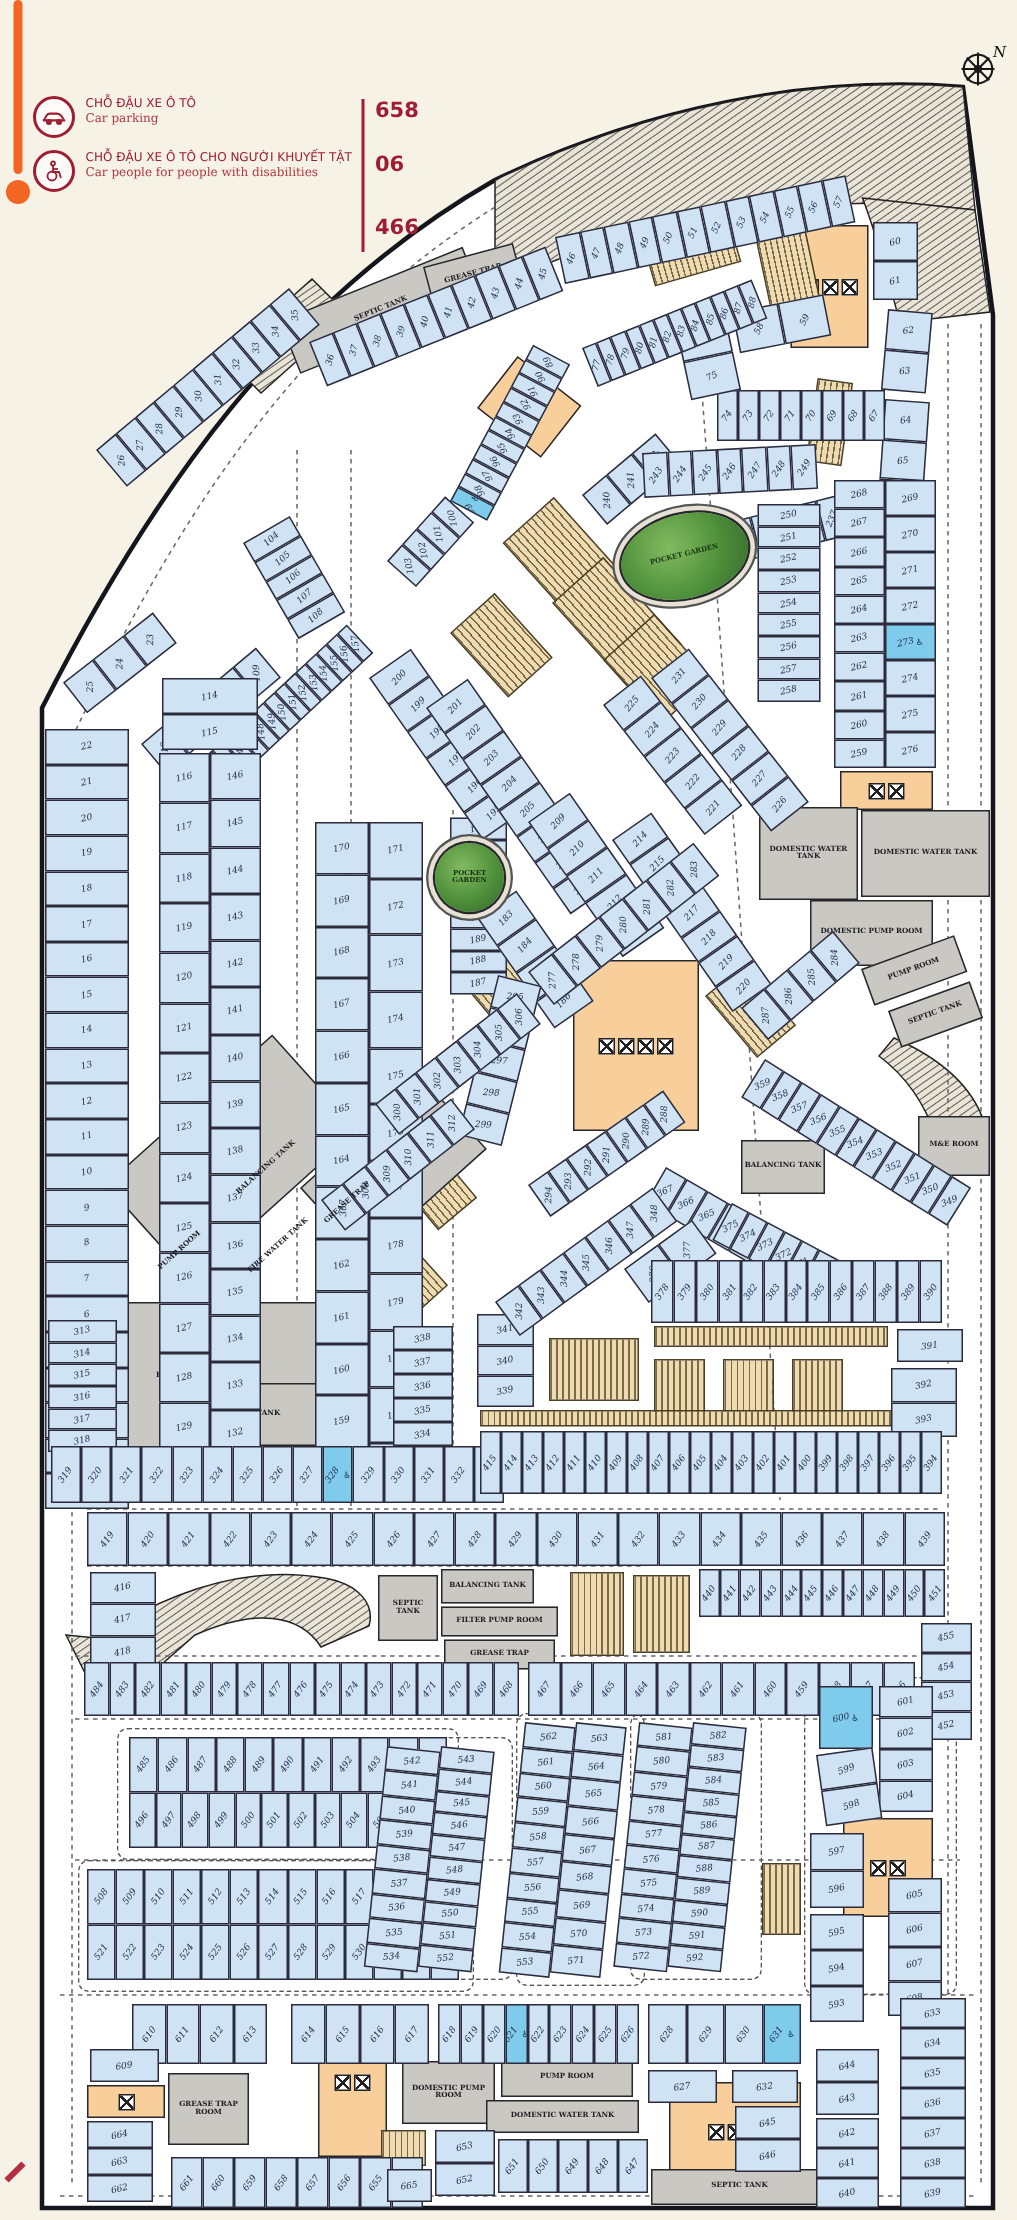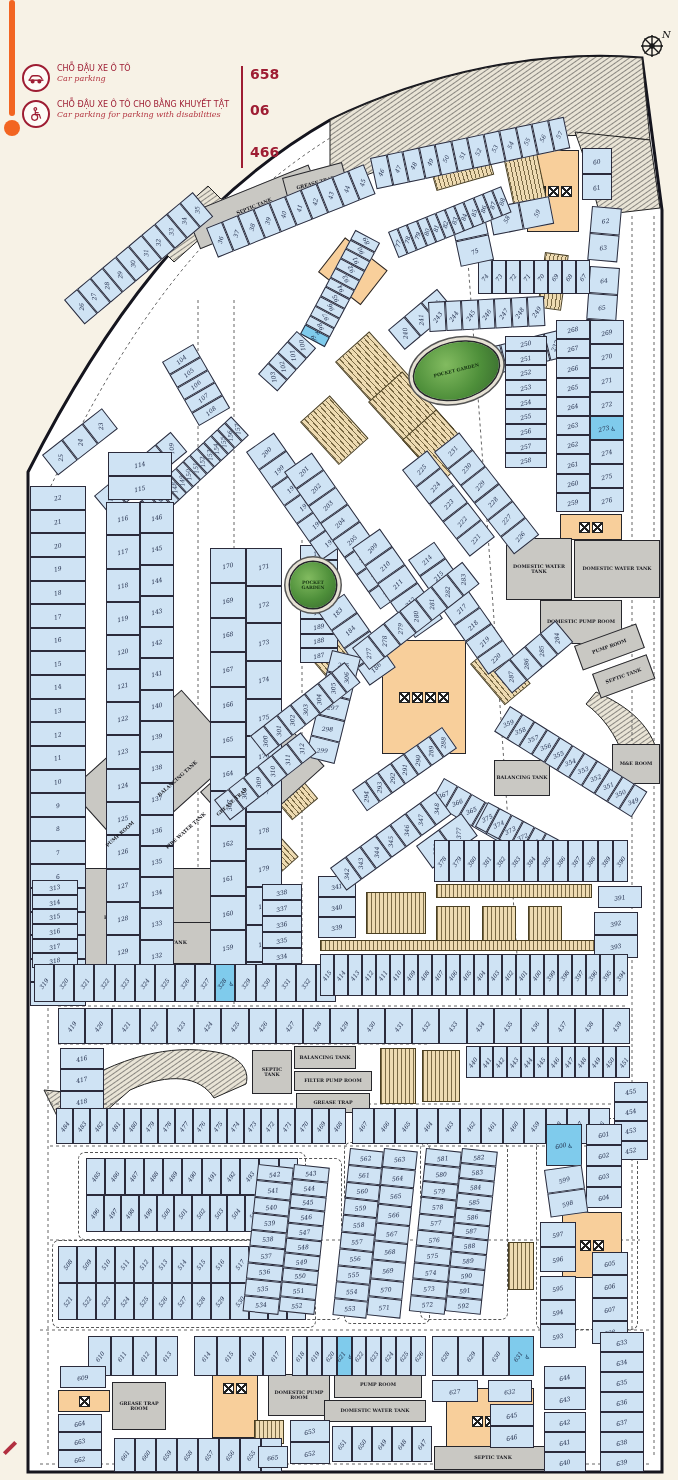--- a/index.html
+++ b/index.html
@@ -9,21 +9,21 @@
   #header{position:absolute;left:0;top:0;width:330px;height:180px;z-index:6}
   #accent-bar{position:absolute;left:9px;top:0;width:6px;height:116px;background:#f26522;border-radius:3px}
   #accent-dot{position:absolute;left:4px;top:120px;width:16px;height:16px;background:#f26522;border-radius:50%}
   #title{position:absolute;left:30px;top:2px;font-size:25px;font-weight:bold;color:#9e1d33;letter-spacing:.5px;white-space:nowrap}
   #subtitle{position:absolute;left:31px;top:32px;font-size:20px;font-style:italic;color:#f08033;white-space:nowrap}
   .leg-row{position:absolute;left:22px;display:flex;align-items:flex-start;gap:7px;width:214px}
   .leg-icon{flex:0 0 auto;width:24px;height:24px;border:2px solid #9e1d33;border-radius:50%;
             display:flex;align-items:center;justify-content:center;background:#fdfbf7}
   .leg-texts{display:flex;flex-direction:column}
   .leg-vi{font-size:8px;font-weight:normal;color:#9e1d33;line-height:10px}
-  .leg-en{font-size:8px;font-style:italic;color:#b33641;line-height:10px;font-family:"DejaVu Serif",serif}
+  .leg-en{font-size:8px;color:#b33641;line-height:10px;font-family:"DejaVu Serif",serif}
   #leg-divider{position:absolute;left:241px;top:66px;height:102px;border-left:2px solid #9e1d33}
   .leg-count{position:absolute;left:250px;font-size:14px;color:#9e1d33;font-weight:bold}
   
   #plan{position:absolute;left:0;top:0;width:678px;height:1480px}
   #plan-svg{position:absolute;left:0;top:0;z-index:0}
   .zone{position:absolute;transform-origin:0 0;z-index:2;box-sizing:border-box}
   .zc{display:flex;z-index:2}
   .zc.r{flex-direction:row}
   .zc.c{flex-direction:column}
   .stall{flex:1;border:0.9px solid #2b2b3b;background:#cfe3f4;display:flex;align-items:center;justify-content:center;
@@ -119,22 +119,22 @@
   <div class="leg-row" style="top:100px">
     <span class="leg-icon">
       <svg width="16" height="16" viewBox="0 0 24 24" fill="none" stroke="#9e1d33" stroke-width="1.8">
         <circle cx="11" cy="4.5" r="2"></circle>
             <path d="M11 7 L11 13 L17 13 L19 19"></path>
             <path d="M11 10 L16 10"></path>
         <circle cx="10" cy="17" r="4.5"></circle>
       </svg>
     </span>
     <span class="leg-texts">
-      <span class="leg-vi">CHỖ ĐẬU XE Ô TÔ CHO BẰNG KHUYẾT TẬT</span>
-      <span class="leg-en">Car parking for parking with disabilities</span>
+      <span class="leg-vi">CHỖ ĐẬU XE Ô TÔ CHO NGƯỜI KHUYẾT TẬT</span>
+      <span class="leg-en">Car people for people with disabilities</span>
     </span>
   </div>
   <div id="leg-divider"></div>
   <div class="leg-count" style="top:66px">658</div>
   <div class="leg-count" style="top:102px">06</div>
   <div class="leg-count" style="top:144px">466</div>
 </div>
 
 <div class="zone zc r" style="left:64px;top:300px;width:168px;height:32px;transform:rotate(-40deg)">
       <div class="stall">

